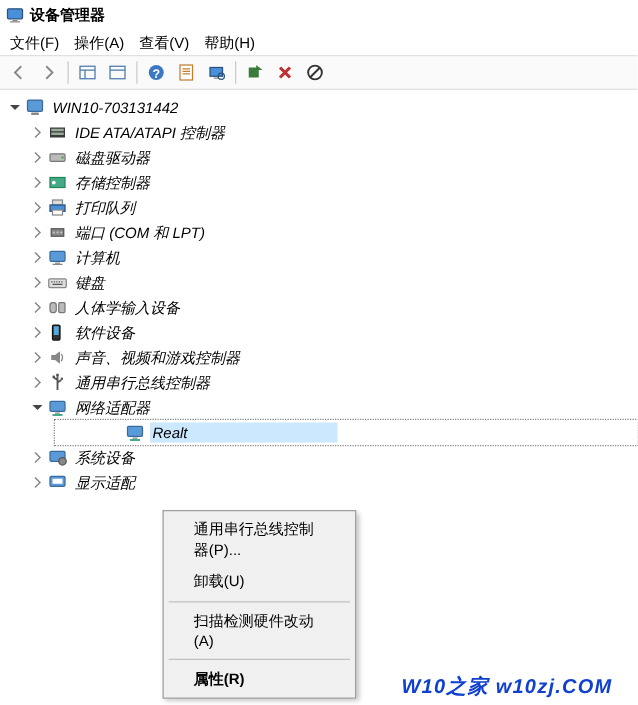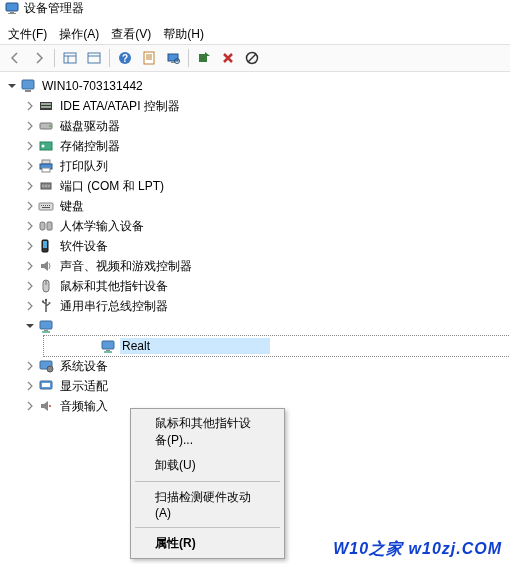--- a/index.html
+++ b/index.html
@@ -1,37 +1,37 @@
 <!DOCTYPE html>
 <html><head>
 <meta charset="utf-8">
 <style>
   * { margin: 0; padding: 0; box-sizing: border-box; font-family: "Microsoft YaHei", "Segoe UI", sans-serif; }
   body { width: 510px; height: 564px; background: #fff; font-size: 12px; position: relative; overflow: hidden; }
-  .title-bar { height: 24px; display: flex; align-items: flex-start; padding: 0 4px; background: #fff; }
+  .title-bar { height: 24px; display: flex; align-items: center; padding: 0 4px; background: #fff; font-weight: bold; }
   .title-bar .icon { width: 16px; height: 16px; margin-right: 4px; }
   .title-text { font-size: 12px; }
   .menu-bar { height: 20px; display: flex; align-items: flex-start; padding: 0 2px; background: #fff; }
   .menu-item { padding: 2px 6px; font-size: 12px; cursor: default; }
   .toolbar { height: 28px; display: flex; align-items: center; padding: 2px 4px; border-top: 1px solid #e0e0e0; border-bottom: 1px solid #e0e0e0; background: #fafafa; gap: 2px; }
   .tool-btn { width: 22px; height: 22px; display: flex; align-items: center; justify-content: center; border: 1px solid transparent; cursor: default; }
   .tool-sep { width: 1px; height: 18px; background: #ccc; margin: 0 2px; }
-  .tree { padding: 4px 0; }
+  .tree { padding: 4px 0; font-style: italic; }
   .tree-row { display: flex; align-items: center; height: 20px; padding-left: 6px; cursor: default; white-space: nowrap; }
   .tree-row.selected { outline: 1px dotted #888; margin-left: 44px; }
   .tree-row.selected .label-box { background: #cce8ff; }
   .indent { display: inline-block; }
   .chevron { width: 12px; height: 12px; display: inline-flex; align-items: center; justify-content: center; margin-right: 2px; }
   .chevron svg { display: block; }
   .dev-icon { width: 16px; height: 16px; margin-right: 4px; display: inline-flex; align-items: center; justify-content: center; }
   .label-box { padding: 1px 2px; }
   .context-menu { position: absolute; left: 130px; top: 408px; width: 155px; background: #f0f0f0; border: 1px solid #a0a0a0; box-shadow: 2px 2px 4px rgba(0,0,0,0.25); padding: 2px; }
   .ctx-item { padding: 4px 20px 4px 22px; font-size: 12px; cursor: default; }
   .ctx-sep { height: 1px; background: #c0c0c0; margin: 3px 2px; }
-  .footer { position: absolute; bottom: 4px; right: 8px; font-size: 16px; font-weight: bold; font-style: italic; color: #1040d0; letter-spacing: 1px; font-family: Arial, sans-serif; }
+  .footer { position: absolute; bottom: 4px; right: 20px; font-size: 16px; font-weight: bold; font-style: italic; color: #1040d0; letter-spacing: 1px; font-family: Arial, sans-serif; }
   .bold { font-weight: bold; }
 </style>
 </head>
 <body>
 
 <div class="title-bar">
   <span class="icon">
     <svg width="16" height="16" viewBox="0 0 16 16">
         <rect x="2" y="3" width="12" height="8" rx="1" fill="#4a90d9" stroke="#2a5080"></rect>
         <rect x="6" y="12" width="4" height="1" fill="#888"></rect>
@@ -201,20 +201,36 @@
       </span>
       <span class="dev-icon">
         <svg width="16" height="16" viewBox="0 0 16 16">
           <rect x="3" y="5" width="10" height="6" fill="#888" stroke="#555"></rect>
           <circle cx="5" cy="8" r="0.8" fill="#ccc"></circle>
           <circle cx="8" cy="8" r="0.8" fill="#ccc"></circle>
           <circle cx="11" cy="8" r="0.8" fill="#ccc"></circle>
         </svg>
       </span>
       <span class="label-box">端口 (COM 和 LPT)</span>
+    </div>
+    <div class="tree-row">
+      <span class="indent" style="width:18px"></span>
+      <span class="chevron">
+        <svg width="10" height="10" viewBox="0 0 10 10">
+          <path d="M3 1 L7 5 L3 9" fill="none" stroke="#888" stroke-width="1.2"></path>
+        </svg>
+      </span>
+      <span class="dev-icon">
+        <svg width="16" height="16" viewBox="0 0 16 16">
+          <rect x="2" y="3" width="12" height="8" rx="1" fill="#5a9ad9" stroke="#3a6a99"></rect>
+          <rect x="6" y="12" width="4" height="1" fill="#888"></rect>
+          <rect x="4" y="13" width="8" height="1" fill="#888"></rect>
+        </svg>
+      </span>
+      <span class="label-box">计算机</span>
     </div>
     <div class="tree-row">
       <span class="indent" style="width:18px"></span>
       <span class="chevron">
         <svg width="10" height="10" viewBox="0 0 10 10">
           <path d="M3 1 L7 5 L3 9" fill="none" stroke="#888" stroke-width="1.2"></path>
         </svg>
       </span>
       <span class="dev-icon">
         <svg width="16" height="16" viewBox="0 0 16 16">
@@ -276,35 +292,20 @@
     </div>
     <div class="tree-row">
       <span class="indent" style="width:18px"></span>
       <span class="chevron">
         <svg width="10" height="10" viewBox="0 0 10 10">
           <path d="M3 1 L7 5 L3 9" fill="none" stroke="#888" stroke-width="1.2"></path>
         </svg>
       </span>
       <span class="dev-icon">
         <svg width="16" height="16" viewBox="0 0 16 16">
-          <rect x="5" y="2" width="6" height="12" rx="3" fill="#ccc" stroke="#777"></rect>
-          <line x1="8" y1="2" x2="8" y2="7" stroke="#777"></line>
-        </svg>
-      </span>
-      <span class="label-box">鼠标和其他指针设备</span>
-    </div>
-    <div class="tree-row">
-      <span class="indent" style="width:18px"></span>
-      <span class="chevron">
-        <svg width="10" height="10" viewBox="0 0 10 10">
-          <path d="M3 1 L7 5 L3 9" fill="none" stroke="#888" stroke-width="1.2"></path>
-        </svg>
-      </span>
-      <span class="dev-icon">
-        <svg width="16" height="16" viewBox="0 0 16 16">
           <path d="M8 14 L8 3 M8 6 L5 4 M8 8 L11 6" fill="none" stroke="#555" stroke-width="1.5"></path>
           <circle cx="8" cy="2" r="1.2" fill="#555"></circle>
           <rect x="4" y="2.5" width="2" height="2" fill="#555"></rect>
           <circle cx="11.5" cy="5" r="1" fill="#555"></circle>
         </svg>
       </span>
       <span class="label-box">通用串行总线控制器</span>
     </div>
     <div class="tree-row">
       <span class="indent" style="width:18px"></span>
@@ -313,20 +314,21 @@
           <path d="M1 3 L5 7 L9 3 Z" fill="#444"></path>
         </svg>
       </span>
       <span class="dev-icon">
         <svg width="16" height="16" viewBox="0 0 16 16">
           <rect x="2" y="3" width="12" height="8" rx="1" fill="#5a9ad9" stroke="#3a6a99"></rect>
           <rect x="6" y="12" width="4" height="1" fill="#888"></rect>
           <line x1="4" y1="14" x2="12" y2="14" stroke="#4a8" stroke-width="1.5"></line>
         </svg>
       </span>
+      <span class="label-box">网络适配器</span>
     </div>
     <div class="tree-row selected">
       <span class="indent" style="width:36px"></span>
       <span class="chevron"></span>
       <span class="dev-icon">
         <svg width="16" height="16" viewBox="0 0 16 16">
           <rect x="2" y="3" width="12" height="8" rx="1" fill="#5a9ad9" stroke="#3a6a99"></rect>
           <rect x="6" y="12" width="4" height="1" fill="#888"></rect>
           <line x1="4" y1="14" x2="12" y2="14" stroke="#4a8" stroke-width="1.5"></line>
         </svg>
@@ -356,39 +358,24 @@
         </svg>
       </span>
       <span class="dev-icon">
         <svg width="16" height="16" viewBox="0 0 16 16">
           <rect x="2" y="3" width="12" height="8" rx="1" fill="#5a9ad9" stroke="#3a6a99"></rect>
           <rect x="4" y="5" width="8" height="4" fill="#fff"></rect>
         </svg>
       </span>
       <span class="label-box">显示适配</span>
     </div>
-    <div class="tree-row">
-      <span class="indent" style="width:18px"></span>
-      <span class="chevron">
-        <svg width="10" height="10" viewBox="0 0 10 10">
-          <path d="M3 1 L7 5 L3 9" fill="none" stroke="#888" stroke-width="1.2"></path>
-        </svg>
-      </span>
-      <span class="dev-icon">
-        <svg width="16" height="16" viewBox="0 0 16 16">
-          <path d="M3 6 L6 6 L10 3 L10 13 L6 10 L3 10 Z" fill="#888"></path>
-          <circle cx="12" cy="8" r="1" fill="#c33"></circle>
-        </svg>
-      </span>
-      <span class="label-box">音频输入</span>
-    </div>
   </div>
 
 <div class="context-menu">
-  <div class="ctx-item">鼠标和其他指针设备(P)...</div>
+  <div class="ctx-item">通用串行总线控制器(P)...</div>
   <div class="ctx-item">卸载(U)</div>
   <div class="ctx-sep"></div>
   <div class="ctx-item">扫描检测硬件改动(A)</div>
   <div class="ctx-sep"></div>
   <div class="ctx-item bold">属性(R)</div>
 </div>
 
 <div class="footer">W10之家 w10zj.COM</div>
 
 </body></html>

